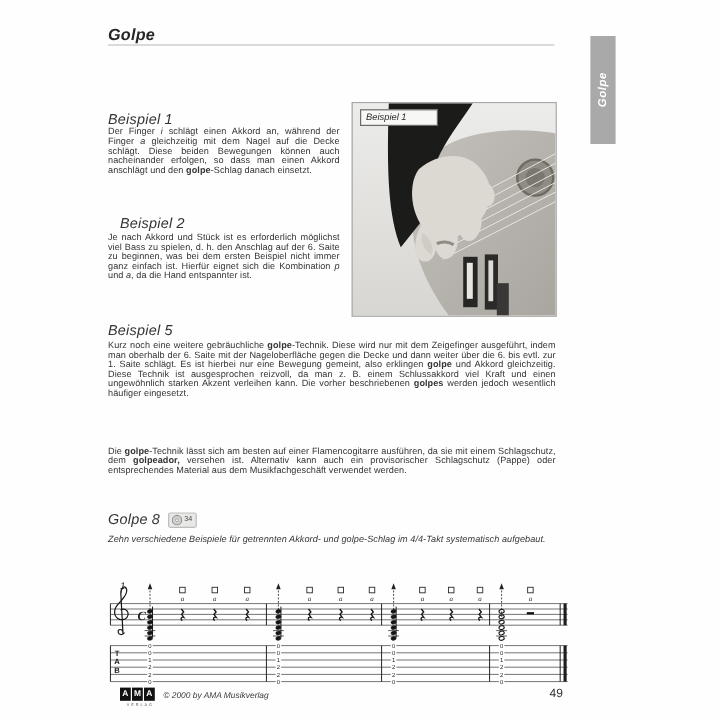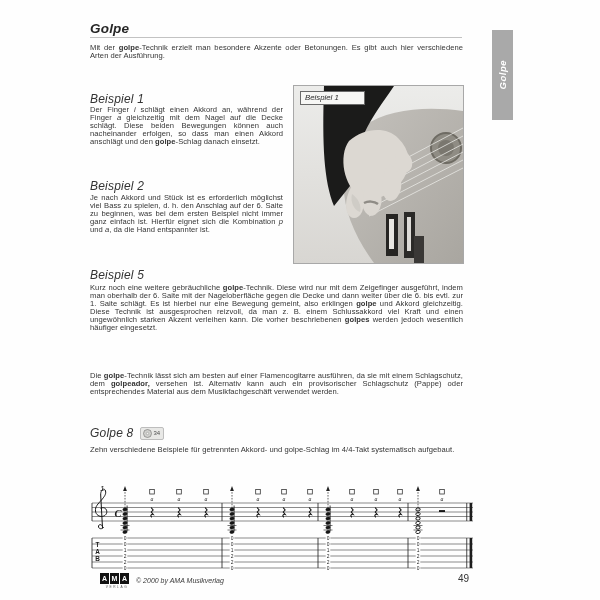--- a/index.html
+++ b/index.html
@@ -42,21 +42,20 @@
 
 <div id="page">
 
   <div id="side-tab" class="abs">
     <span class="vtxt">Golpe</span>
   </div>
 
   <div class="abs doc-title" style="left:90px;top:21px;">Golpe</div>
   <div class="abs rule" style="left:90px;top:37px;width:372px;"></div>
 
-  <div class="abs body-txt" style="left:90px;top:44px;width:373px;"><span>Mit der </span><span class="b">golpe</span><span>-Technik erzielt man besondere Akzente oder Betonungen. Es gibt auch hier verschiedene Arten der Ausführung.</span></div>
 
   <div class="abs sec-head" style="left:90px;top:92px;">Beispiel 1</div>
   <div class="abs body-txt" style="left:90px;top:106px;width:193px;"><span>Der Finger </span><span class="it">i</span><span> schlägt einen Akkord an, während der Finger </span><span class="it">a</span><span> gleichzeitig mit dem Nagel auf die Decke schlägt. Diese beiden Bewegungen können auch nacheinander erfolgen, so dass man einen Akkord anschlägt und den </span><span class="b">golpe</span><span>-Schlag danach einsetzt.</span></div>
 
   <div id="photo" class="abs">
     <svg width="169" height="177" viewBox="0 0 169 177">
       <defs>
         <linearGradient id="bgg" x1="0" y1="0" x2="0" y2="1">
           <stop offset="0" stop-color="#ececea"></stop>
             <stop offset="1" stop-color="#d8d6d2"></stop>
@@ -100,38 +99,38 @@
         <path d="M104,62 C112,64 120,72 118,80 C116,88 108,88 104,82 C100,76 100,66 104,62 Z"></path>
       </g>
       <path d="M70,117 C74,115 80,115 84,118" stroke="#8f8c86" stroke-width="2.5" fill="none"></path>
       <g fill="#cfccc6">
           <path d="M58,108 C64,112 68,120 66,126 C60,124 56,116 58,108 Z"></path>
         </g>
     </svg>
     <div id="photo-caption" class="abs">Beispiel 1</div>
   </div>
 
-  <div class="abs sec-head" style="left:90px;top:179px;">Beispiel 2</div>
+  <div class="abs sec-head" style="left:100px;top:179px;">Beispiel 2</div>
   <div class="abs body-txt" style="left:90px;top:194px;width:193px;"><span>Je nach Akkord und Stück ist es erforderlich möglichst viel Bass zu spielen, d. h. den Anschlag auf der 6. Saite zu beginnen, was bei dem ersten Beispiel nicht immer ganz einfach ist. Hierfür eignet sich die Kombination </span><span class="it">p</span><span> und </span><span class="it">a</span><span>, da die Hand entspannter ist.</span></div>
 
   <div class="abs sec-head" style="left:90px;top:268px;">Beispiel 5</div>
   <div class="abs body-txt" style="left:90px;top:284px;width:373px;"><span>Kurz noch eine weitere gebräuchliche </span><span class="b">golpe</span><span>-Technik. Diese wird nur mit dem Zeigefinger ausgeführt, indem man oberhalb der 6. Saite mit der Nageloberfläche gegen die Decke und dann weiter über die 6. bis evtl. zur 1. Saite schlägt. Es ist hierbei nur eine Bewegung gemeint, also erklingen </span><span class="b">golpe</span><span> und Akkord gleichzeitig. Diese Technik ist ausgesprochen reizvoll, da man z. B. einem Schlussakkord viel Kraft und einen ungewöhnlich starken Akzent verleihen kann. Die vorher beschriebenen </span><span class="b">golpes</span><span> werden jedoch wesentlich häufiger eingesetzt.</span></div>
   <div class="abs body-txt" style="left:90px;top:372px;width:373px;"><span>Die </span><span class="b">golpe</span><span>-Technik lässt sich am besten auf einer Flamencogitarre ausführen, da sie mit einem Schlagschutz, dem </span><span class="b">golpeador,</span><span> versehen ist. Alternativ kann auch ein provisorischer Schlagschutz (Pappe) oder entsprechendes Material aus dem Musikfachgeschäft verwendet werden.</span></div>
 
   <div id="exercise-row" class="abs">
     <span class="sec-head">Golpe 8</span>
     <span id="cd-icon">
       <svg width="9" height="9" viewBox="0 0 9 9">
         <circle cx="4.5" cy="4.5" r="4" fill="#cfcfcd" stroke="#7d7d7b" stroke-width="0.7"></circle>
         <circle cx="4.5" cy="4.5" r="1.2" fill="#f5f5f3" stroke="#8a8a88" stroke-width="0.5"></circle>
       </svg>
       <span class="track">34</span>
     </span>
   </div>
-  <div class="abs body-txt" style="left:90px;top:446px;width:378px;">Zehn verschiedene Beispiele für getrennten Akkord- und golpe-Schlag im 4/4-Takt systematisch aufgebaut.</div>
+  <div class="abs body-txt" style="left:90px;top:446px;width:378px;font-style:italic;">Zehn verschiedene Beispiele für getrennten Akkord- und golpe-Schlag im 4/4-Takt systematisch aufgebaut.</div>
 
   <svg id="notation-svg" class="abs" style="left:0;top:475px;" width="600" height="105" viewBox="0 475 600 105">
       <line x1="92" y1="503" x2="473" y2="503" stroke="#3d3d3d" stroke-width="0.6"></line>
       <line x1="92" y1="507.5" x2="473" y2="507.5" stroke="#3d3d3d" stroke-width="0.6"></line>
       <line x1="92" y1="512" x2="473" y2="512" stroke="#3d3d3d" stroke-width="0.6"></line>
       <line x1="92" y1="516.5" x2="473" y2="516.5" stroke="#3d3d3d" stroke-width="0.6"></line>
       <line x1="92" y1="521" x2="473" y2="521" stroke="#3d3d3d" stroke-width="0.6"></line>
       <line x1="92" y1="538" x2="473" y2="538" stroke="#3d3d3d" stroke-width="0.6"></line>
       <line x1="92" y1="544" x2="473" y2="544" stroke="#3d3d3d" stroke-width="0.6"></line>
       <line x1="92" y1="550" x2="473" y2="550" stroke="#3d3d3d" stroke-width="0.6"></line>

